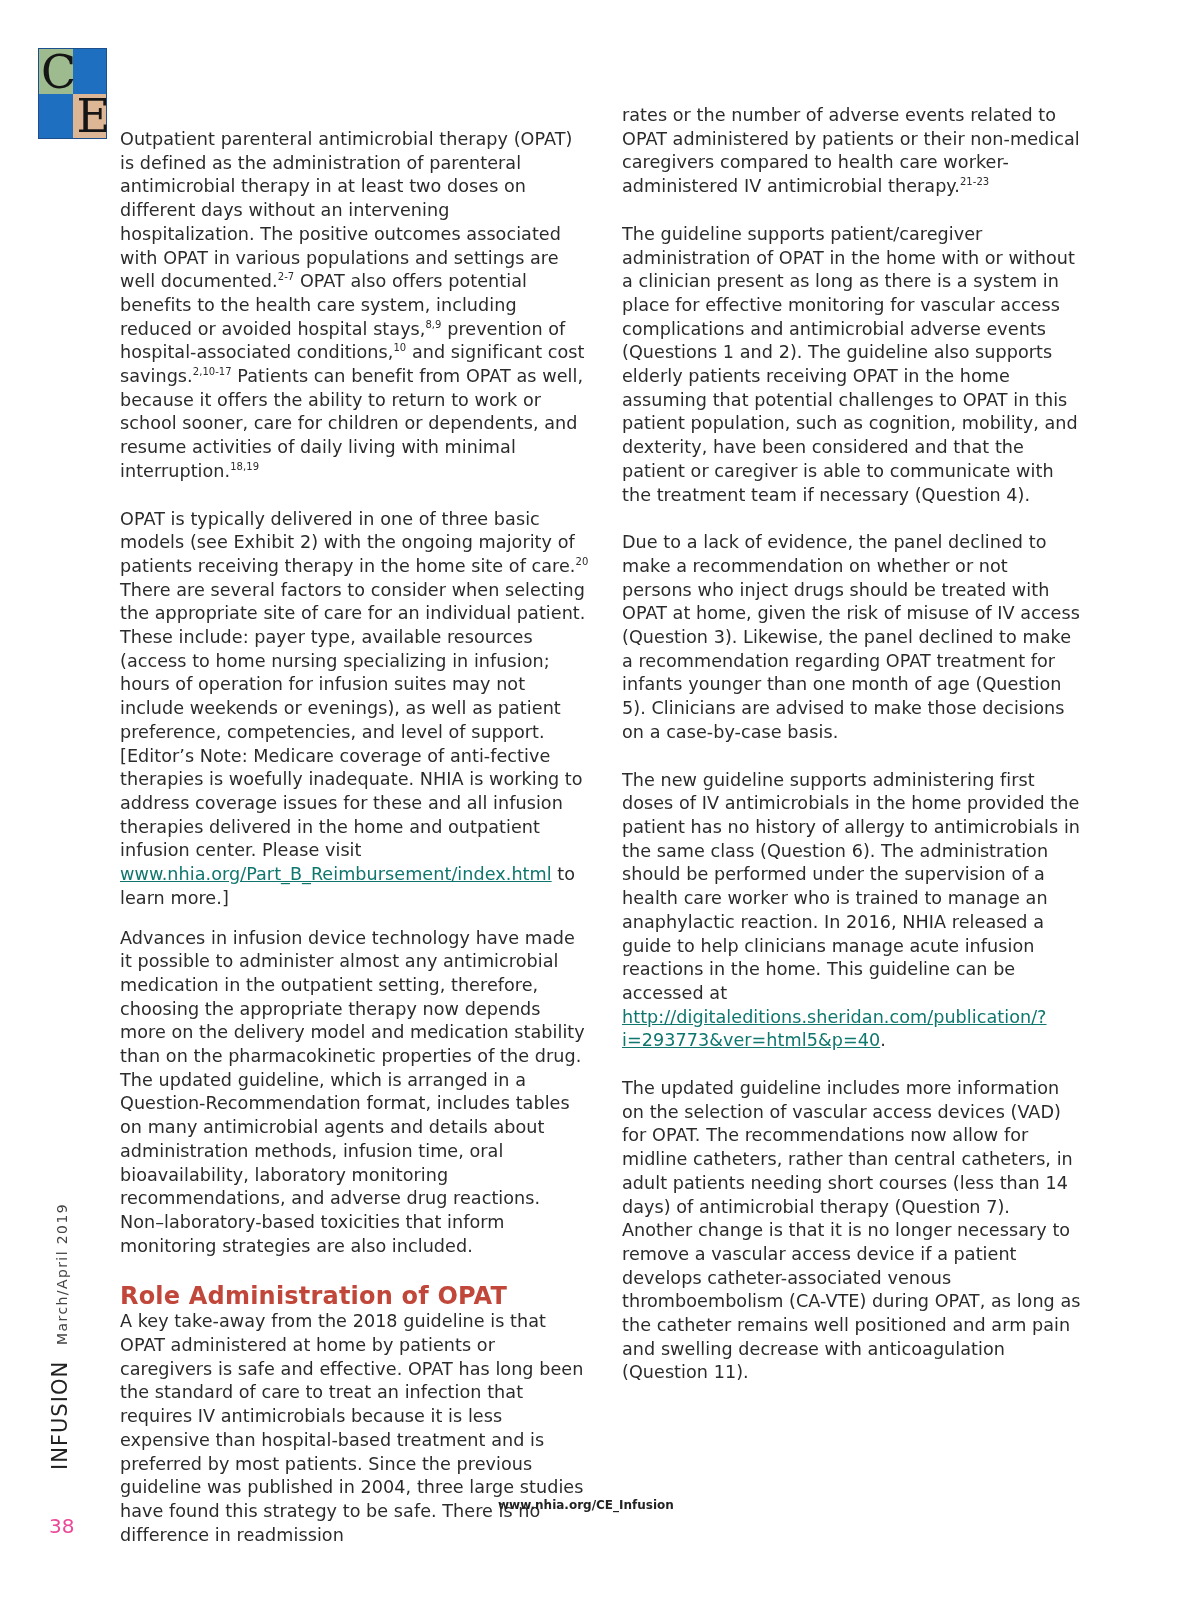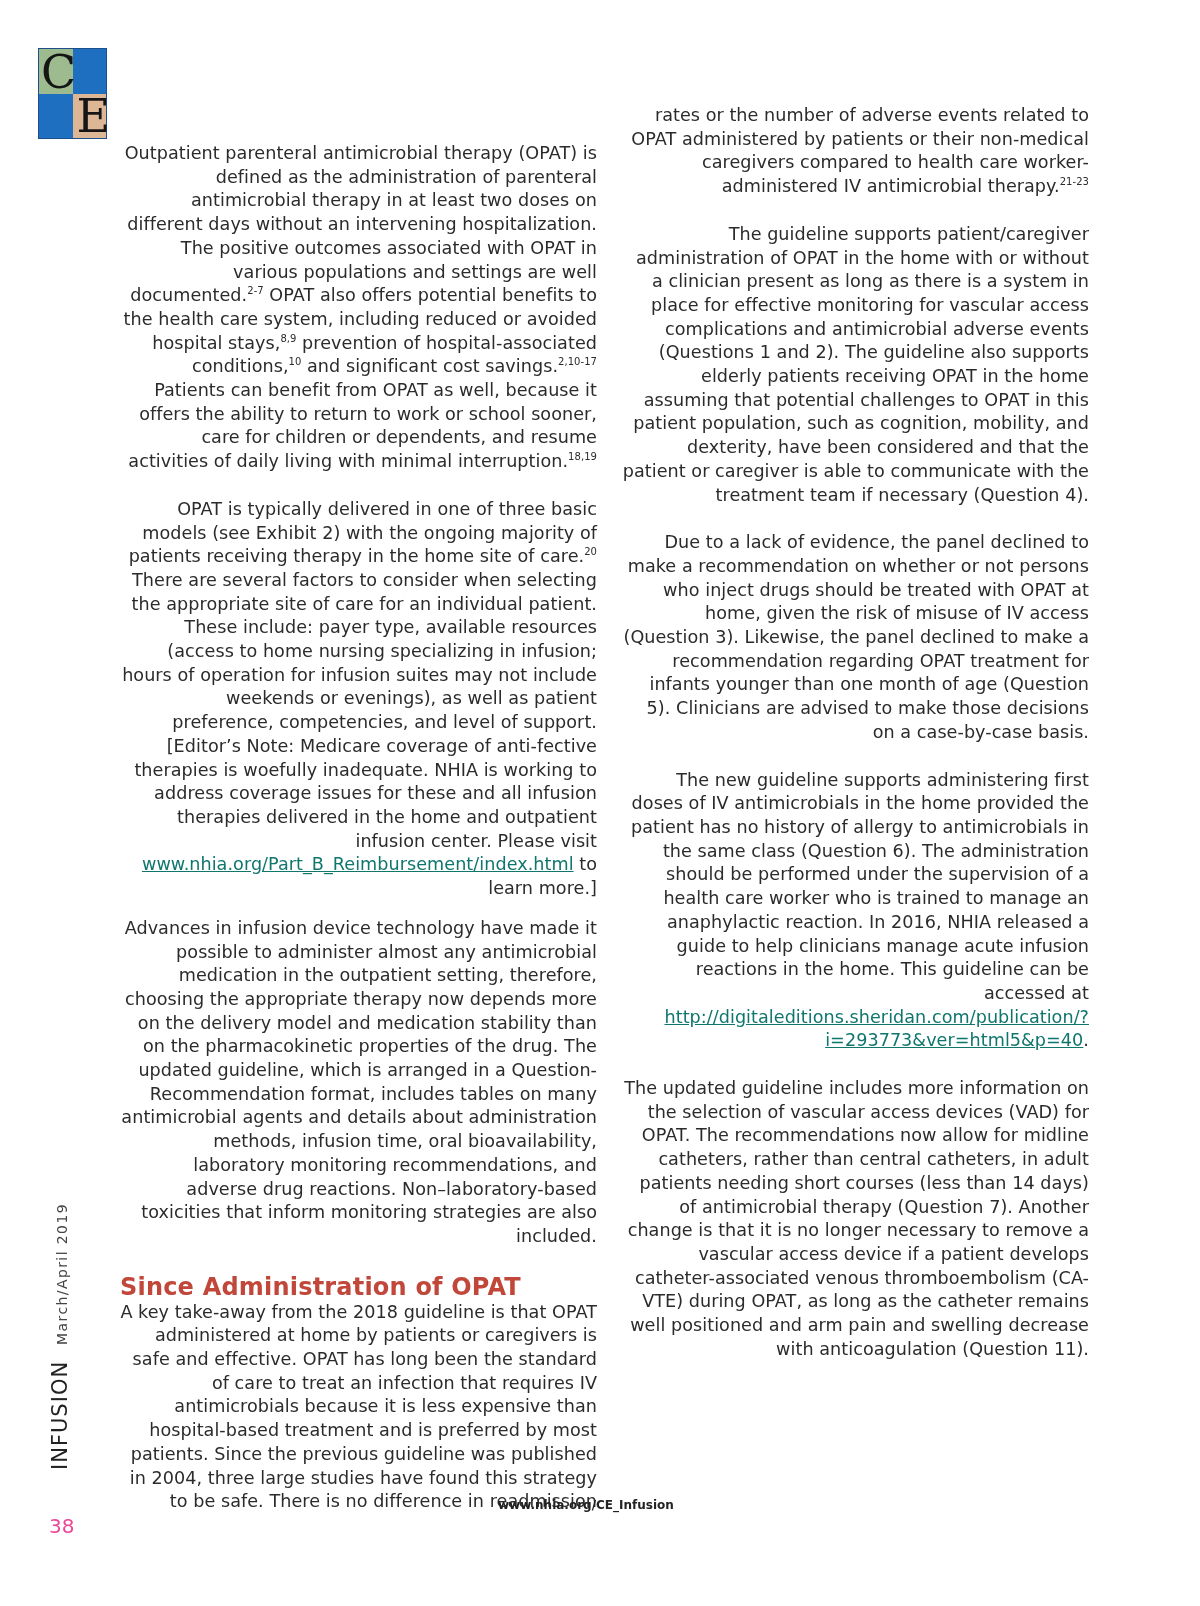--- a/index.html
+++ b/index.html
@@ -11,23 +11,23 @@
   .logo .q1 { background: #9dbb8e; position: relative; }
   .logo .q2 { background: #1f6fc0; }
   .logo .q3 { background: #1f6fc0; }
   .logo .q4 { background: #ddb795; position: relative; }
   .logo .letter { position: absolute; font-family: "DejaVu Serif", serif; color: #151515;
                   font-size: 46px; line-height: 1; font-weight: normal; }
   .logo .c { left: 2px; top: 0px; }
   .logo .e { left: 4px; top: -1px; }
   .col { position: absolute; top: 0; font-size: 17.6px; line-height: 23.7px;
          letter-spacing: 0.05px; }
-  .col-left { left: 120px; width: 485px; top: 142px; }
+  .col-left { left: 120px; width: 485px; top: 128px; }
   .col-right { left: 622px; width: 475px; top: 104px; }
-  .col p { margin: 0 8px 24px 0; white-space: pre-line; text-align: right; }
+  .col p { margin: 0 16px 24px 0; white-space: pre-line; }
   .col p.tight { margin-bottom: 16px; }
   sup { font-size: 10px; line-height: 0; vertical-align: 7px; }
   a.link { color: #0f766e; text-decoration: underline; }
   h2.section { font-family: "DejaVu Sans", sans-serif; font-weight: bold;
                color: #c0473a; font-size: 24px; line-height: 28px; margin: 10px 0 0 0;
                letter-spacing: 0.2px; }
   .side-label { position: absolute; left: 48px; top: 1470px; transform-origin: left top;
                 transform: rotate(-90deg); white-space: nowrap; display: flex; align-items: baseline; gap: 16px; }
   .side-label .mag { font-family: "DejaVu Sans", sans-serif; font-size: 21px; letter-spacing: 1px; color: #222; }
   .side-label .date { font-family: "DejaVu Sans", sans-serif; font-size: 14px; letter-spacing: 1.4px; color: #444; }
@@ -48,21 +48,21 @@
   </div>
 </div>
 
 <div class="col col-left">
   <p><span>Outpatient parenteral antimicrobial therapy (OPAT) is defined as the administration of parenteral antimicrobial therapy in at least two doses on different days without an intervening hospitalization. The positive outcomes associated with OPAT in various populations and settings are well documented.</span><sup>2-7</sup><span> OPAT also offers potential benefits to the health care system, including reduced or avoided hospital stays,</span><sup>8,9</sup><span> prevention of hospital-associated conditions,</span><sup>10</sup><span> and significant cost savings.</span><sup>2,10-17</sup><span> Patients can benefit from OPAT as well, because it offers the ability to return to work or school sooner, care for children or dependents, and resume activities of daily living with minimal interruption.</span><sup>18,19</sup></p>
 
   <p class="tight"><span>OPAT is typically delivered in one of three basic models (see Exhibit 2) with the ongoing majority of patients receiving therapy in the home site of care.</span><sup>20</sup><span> There are several factors to consider when selecting the appropriate site of care for an individual patient. These include: payer type, available resources (access to home nursing specializing in infusion; hours of operation for infusion suites may not include weekends or evenings), as well as patient preference, competencies, and level of support. [Editor’s Note: Medicare coverage of anti-fective therapies is woefully inadequate. NHIA is working to address coverage issues for these and all infusion therapies delivered in the home and outpatient infusion center. Please visit </span><a class="link">www.nhia.org/Part_B_Reimbursement/index.html</a><span> to learn more.]</span></p>
 
   <p>Advances in infusion device technology have made it possible to administer almost any antimicrobial medication in the outpatient setting, therefore, choosing the appropriate therapy now depends more on the delivery model and medication stability than on the pharmacokinetic properties of the drug. The updated guideline, which is arranged in a Question-Recommendation format, includes tables on many antimicrobial agents and details about administration methods, infusion time, oral bioavailability, laboratory monitoring recommendations, and adverse drug reactions. Non–laboratory-based toxicities that inform monitoring strategies are also included.</p>
 
-  <h2 class="section">Since Administration of OPAT</h2>
+  <h2 class="section">Role Administration of OPAT</h2>
   <p>A key take-away from the 2018 guideline is that OPAT administered at home by patients or caregivers is safe and effective. OPAT has long been the standard of care to treat an infection that requires IV antimicrobials because it is less expensive than hospital-based treatment and is preferred by most patients. Since the previous guideline was published in 2004, three large studies have found this strategy to be safe. There is no difference in readmission</p>
 </div>
 
 <div class="col col-right">
   <p><span>rates or the number of adverse events related to OPAT administered by patients or their non-medical caregivers compared to health care worker-administered IV antimicrobial therapy.</span><sup>21-23</sup></p>
 
   <p>The guideline supports patient/caregiver administration of OPAT in the home with or without a clinician present as long as there is a system in place for effective monitoring for vascular access complications and antimicrobial adverse events (Questions 1 and 2). The guideline also supports elderly patients receiving OPAT in the home assuming that potential challenges to OPAT in this patient population, such as cognition, mobility, and dexterity, have been considered and that the patient or caregiver is able to communicate with the treatment team if necessary (Question 4).</p>
   <p>Due to a lack of evidence, the panel declined to make a recommendation on whether or not persons who inject drugs should be treated with OPAT at home, given the risk of misuse of IV access (Question 3). Likewise, the panel declined to make a recommendation regarding OPAT treatment for infants younger than one month of age (Question 5). Clinicians are advised to make those decisions on a case-by-case basis.</p>
 
   <p><span>The new guideline supports administering first doses of IV antimicrobials in the home provided the patient has no history of allergy to antimicrobials in the same class (Question 6). The administration should be performed under the supervision of a health care worker who is trained to manage an anaphylactic reaction. In 2016, NHIA released a guide to help clinicians manage acute infusion reactions in the home. This guideline can be accessed at </span><a class="link">http://digitaleditions.sheridan.com/publication/?i=293773&amp;ver=html5&amp;p=40</a><span>.</span></p>

